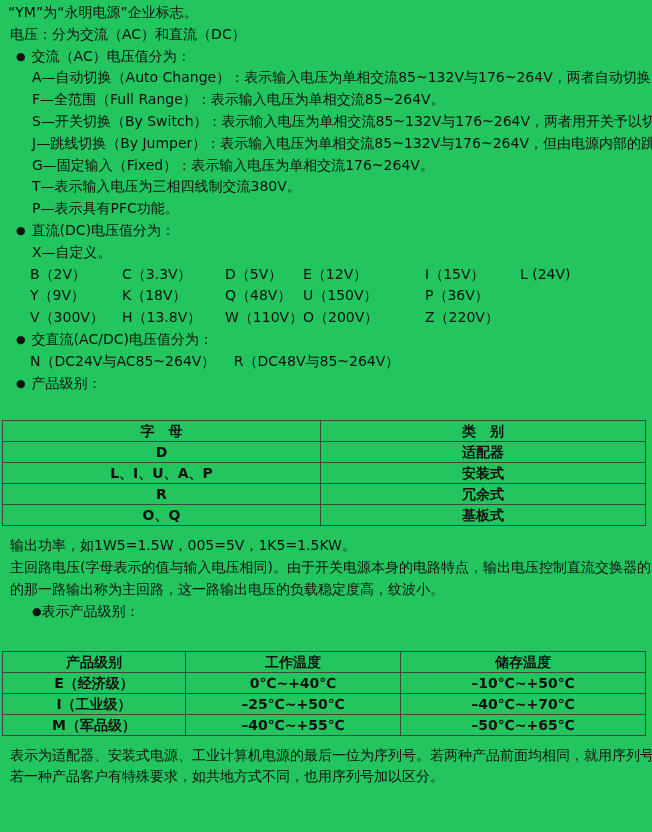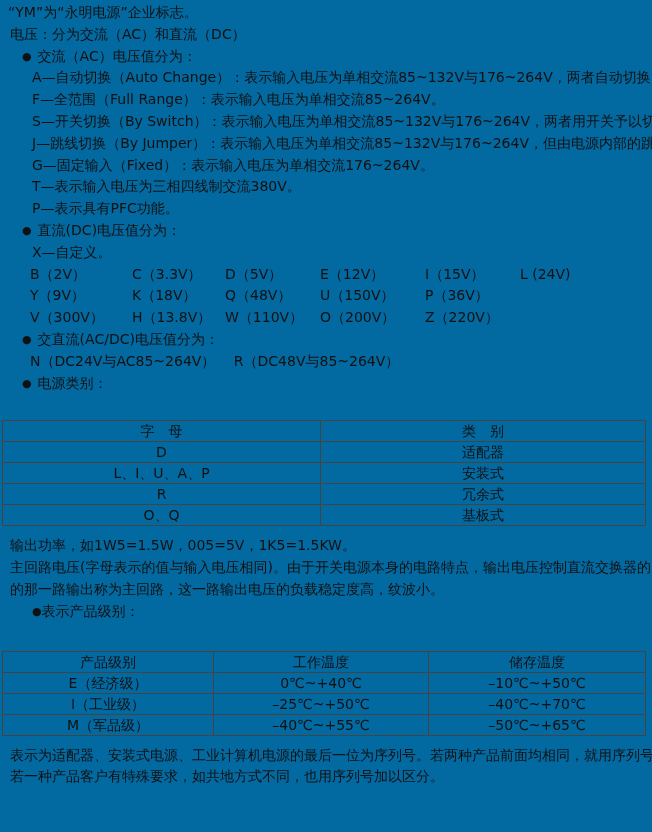--- a/index.html
+++ b/index.html
@@ -1,65 +1,65 @@
 <!DOCTYPE html>
 <html><head>
 <meta charset="utf-8">
 <style>
   * { margin:0; padding:0; box-sizing:border-box; }
   html,body { background:#ffffff; }
   .page {
     position:relative;
     width:652px; height:832px;
-    background:#0369a1;
+    background:#22c55e;
     color:#111111;
     font-family:"DejaVu Sans", sans-serif;
     font-size:14px;
     overflow:hidden;
     padding-top:2px;
   }
   .ln { line-height:21.8px; white-space:nowrap; }
   .pl2  { padding-left:10px; }
   .pl8  { padding-left:8px; }
-  .pl22 { padding-left:22px; }
+  .pl22 { padding-left:16px; }
   .pl30 { padding-left:30px; }
   .pl32 { padding-left:32px; }
   .bullet { font-size:11px; vertical-align:1px; margin-right:6px; }
   .bullet.tight { margin-right:0; }
 
   .dc-row { position:relative; height:21.8px; }
   .dc-row span { position:absolute; top:0; line-height:21.8px; white-space:nowrap; }
-  .c0 { left:30px; }  .c1 { left:132px; } .c2 { left:225px; }
-  .c3 { left:320px; } .c4 { left:425px; } .c5 { left:520px; }
+  .c0 { left:30px; }  .c1 { left:122px; } .c2 { left:225px; }
+  .c3 { left:303px; } .c4 { left:425px; } .c5 { left:520px; }
 
   .acdc-items span { display:inline-block; }
   .acdc-items span + span { margin-left:14px; }
 
   table {
     border-collapse:collapse;
     width:644px;
     margin-left:2px;
     table-layout:fixed;
   }
   td, th {
     border:1px solid #444444;
     height:21px;
     text-align:center;
     vertical-align:middle;
-    font-weight:normal;
+    font-weight:bold;
     font-size:14px;
     line-height:20px;
     padding:0 2px;
     overflow:hidden;
     white-space:nowrap;
   }
   .tbl-letter { margin-top:26px; }
   .tbl-letter .colA { width:318px; }
   .tbl-grade  { margin-top:28px; }
-  .tbl-grade .colA { width:211px; }
+  .tbl-grade .colA { width:183px; }
   .tbl-grade .colB { width:215px; }
 
   .mt17 { margin-top:9px; }
 </style>
 </head>
 <body>
 
 <div class="page">
 
   <div class="ln pl8">“YM”为“永明电源”企业标志。</div>
@@ -98,21 +98,21 @@
     <span class="c3">O（200V）</span>
     <span class="c4">Z（220V）</span>
   </div>
 
   <div class="ln pl22"><span class="bullet">●</span><span>交直流(AC/DC)电压值分为：</span></div>
   <div class="ln pl30 acdc-items">
     <span>N（DC24V与AC85~264V）</span>
     <span>R（DC48V与85~264V）</span>
   </div>
 
-  <div class="ln pl22"><span class="bullet">●</span><span>电源类别：</span></div>
+  <div class="ln pl22"><span class="bullet">●</span><span>产品级别：</span></div>
 
   <table class="tbl-letter">
     <tbody>
         <tr>
       <th class="colA">字　母</th>
       <th>类　别</th>
     </tr>
     <tr>
       <td>D</td>
       <td>适配器</td>

